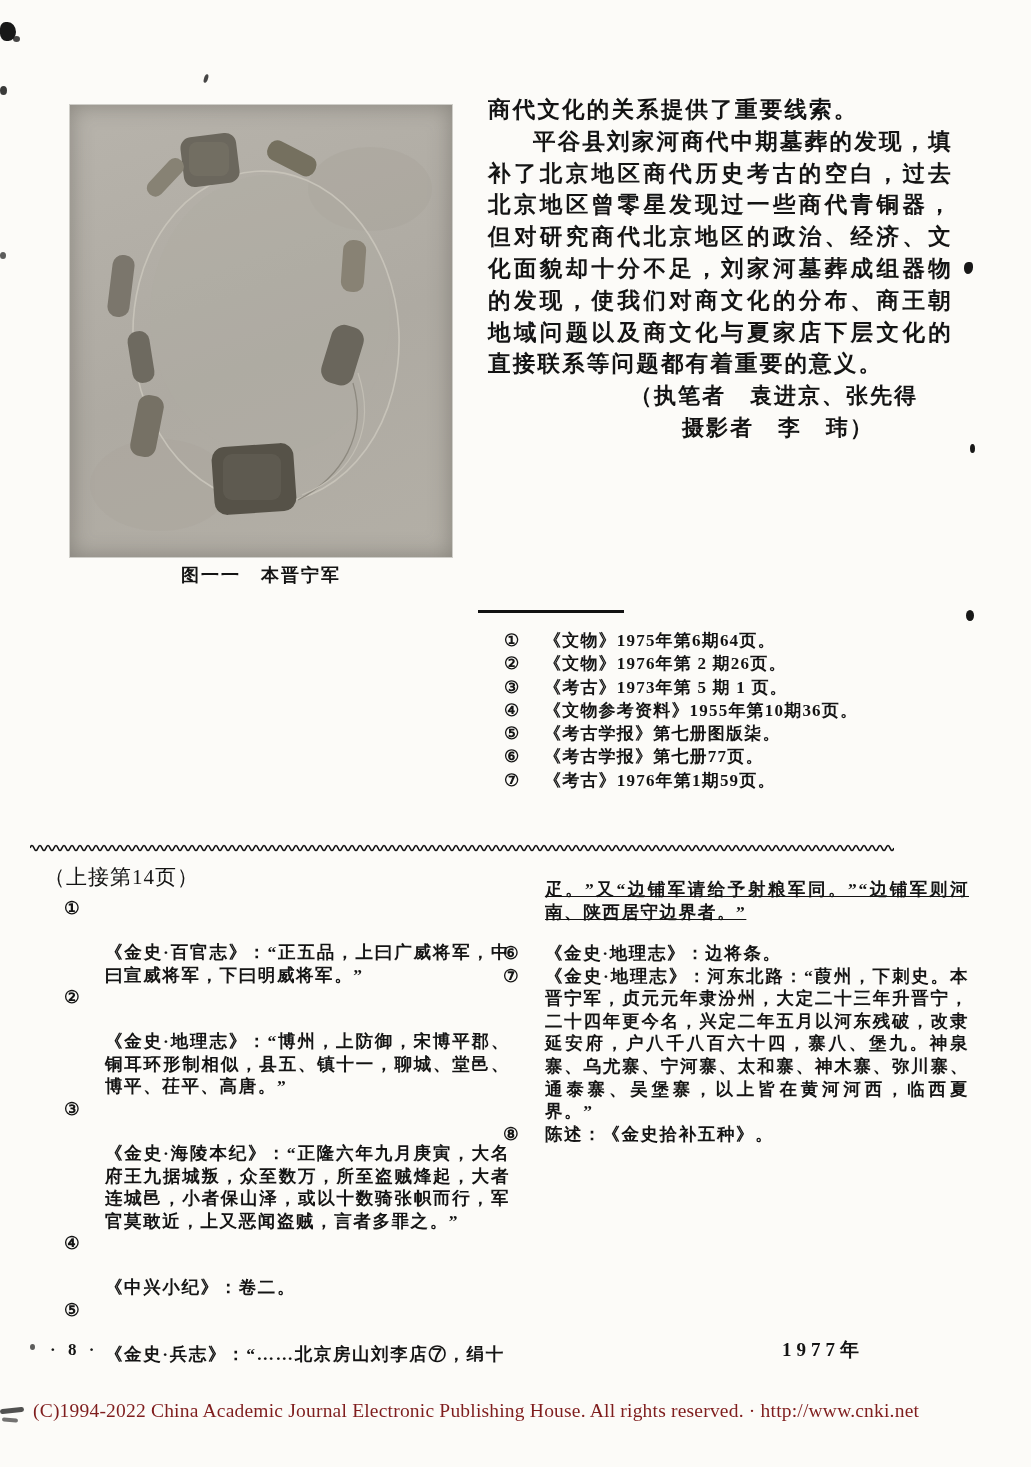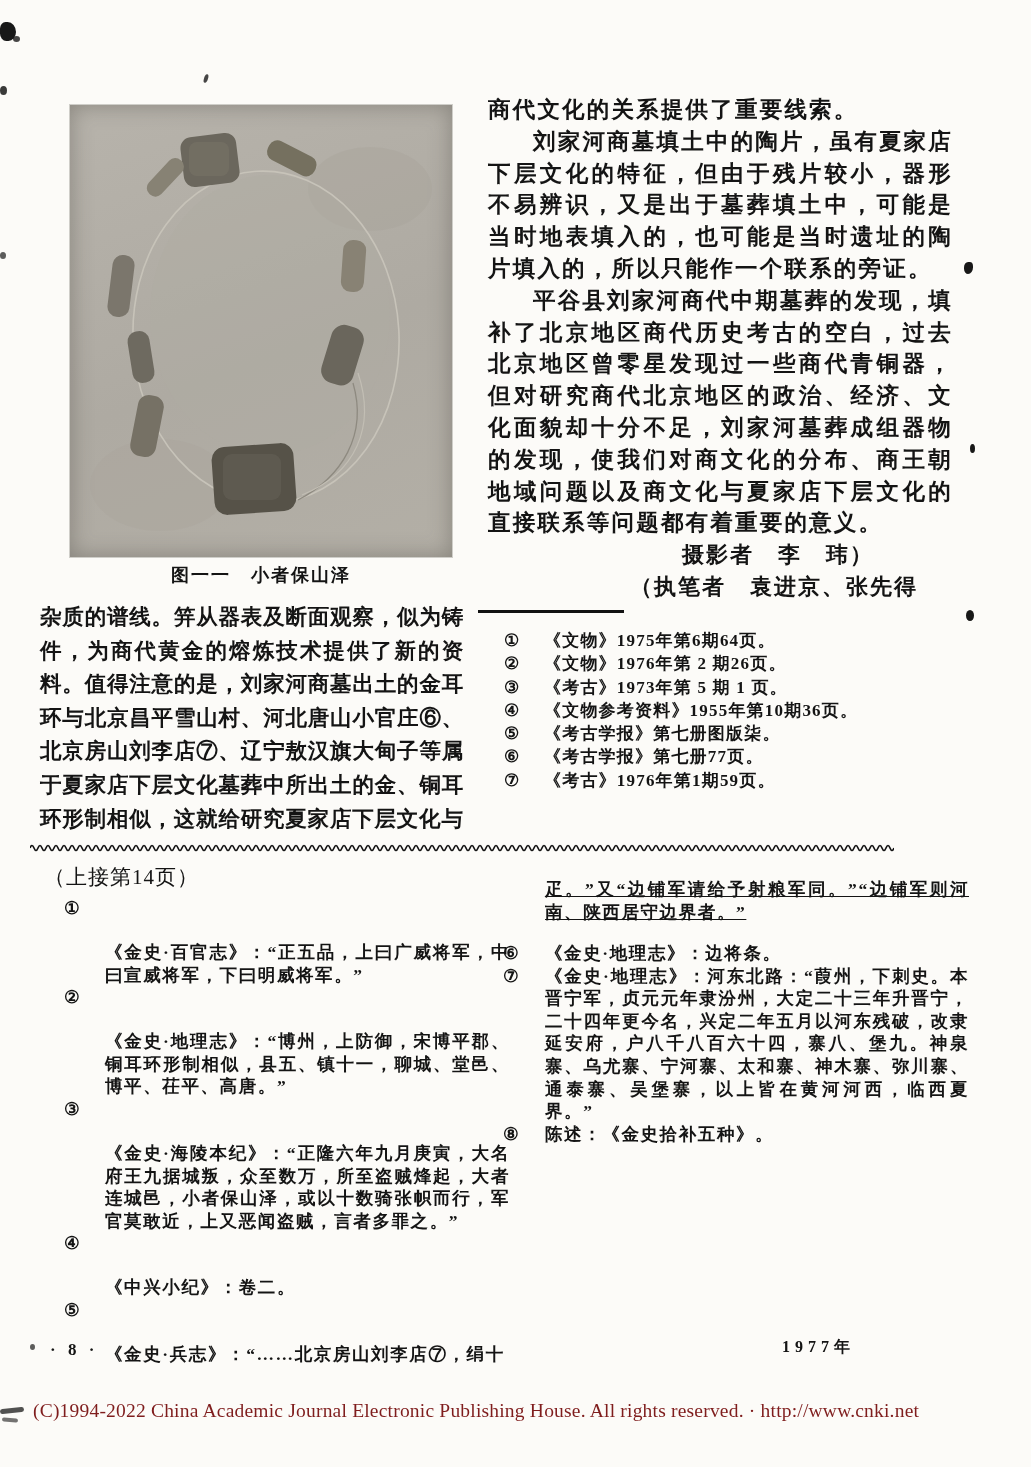--- a/index.html
+++ b/index.html
@@ -110,21 +110,21 @@
   .fnlist-br .fnm { flex: 0 0 42px; }
   .fnlist-br .fnt { text-align: justify; }
 
   
   .pageno {
     position: absolute; left: 50px; top: 1340px;
     font-size: 17px; font-weight: bold; letter-spacing: 4px;
   }
   .year {
     position: absolute; left: 782px; top: 1337px;
-    font-size: 16px; font-weight: bold; letter-spacing: 5px;
+    font-size: 19px; font-weight: bold; letter-spacing: 5px;
   }
   .copyright {
     position: absolute; left: 33px; top: 1400px; width: 978px;
     font-family: "Liberation Serif", serif;
     font-size: 19.5px; color: #7f1d1d; letter-spacing: 0.2px;
     white-space: nowrap;
   }
 
   
   .speck { position: absolute; background: #181818; border-radius: 50%; }
@@ -150,30 +150,28 @@
       <rect x="72" y="64" width="46" height="17" rx="8" fill="#878274" transform="rotate(-47 95 72)"></rect>
       <rect x="40" y="150" width="22" height="62" rx="10" fill="#7b766c" transform="rotate(7 51 181)"></rect>
       <rect x="60" y="226" width="22" height="52" rx="10" fill="#6e6a60" transform="rotate(-9 71 252)"></rect>
       <rect x="64" y="290" width="26" height="62" rx="11" fill="#767165" transform="rotate(11 77 321)"></rect>
       <rect x="143" y="340" width="82" height="68" rx="13" fill="#565248" transform="rotate(-4 184 374)"></rect>
       <rect x="153" y="349" width="58" height="46" rx="9" fill="#635e54" opacity="0.7"></rect>
       <rect x="256" y="220" width="33" height="60" rx="13" fill="#6a665c" transform="rotate(17 272 250)"></rect>
       <rect x="272" y="135" width="23" height="52" rx="10" fill="#888274" transform="rotate(4 283 161)"></rect>
     </svg>
   </figure>
-  <div class="caption">图一一　小者保山泽</div>
-
-  <div class="lcol-para">杂质的谱线。笄从器表及断面观察，似为铸件，为商代黄金的熔炼技术提供了新的资料。值得注意的是，刘家河商墓出土的金耳环与北京昌平雪山村、河北唐山小官庄⑥、北京房山刘李店⑦、辽宁敖汉旗大甸子等属于夏家店下层文化墓葬中所出土的金、铜耳环形制相似，这就给研究夏家店下层文化与</div>
+  <div class="caption">图一一　本晋宁军</div>
+
 
   <div class="rcol">
     <p class="para">商代文化的关系提供了重要线索。</p>
-    <p class="para indent">刘家河商墓填土中的陶片，虽有夏家店下层文化的特征，但由于残片较小，器形不易辨识，又是出于墓葬填土中，可能是当时地表填入的，也可能是当时遗址的陶片填入的，所以只能作一个联系的旁证。</p>
     <p class="para indent">平谷县刘家河商代中期墓葬的发现，填补了北京地区商代历史考古的空白，过去北京地区曾零星发现过一些商代青铜器，但对研究商代北京地区的政治、经济、文化面貌却十分不足，刘家河墓葬成组器物的发现，使我们对商文化的分布、商王朝地域问题以及商文化与夏家店下层文化的直接联系等问题都有着重要的意义。</p>
+    <div class="byline byline-1">（执笔者　袁进京、张先得</div>
     <div class="byline byline-2">摄影者　李　玮）</div>
-    <div class="byline byline-1">（执笔者　袁进京、张先得</div>
   </div>
 
   <div class="fnrule"></div>
   <div class="fnlist-main">
     <div class="fn">
       <span class="fnm">①</span>
       <span class="fnt">《文物》1975年第6期64页。</span>
     </div>
     <div class="fn">
       <span class="fnm">②</span>

